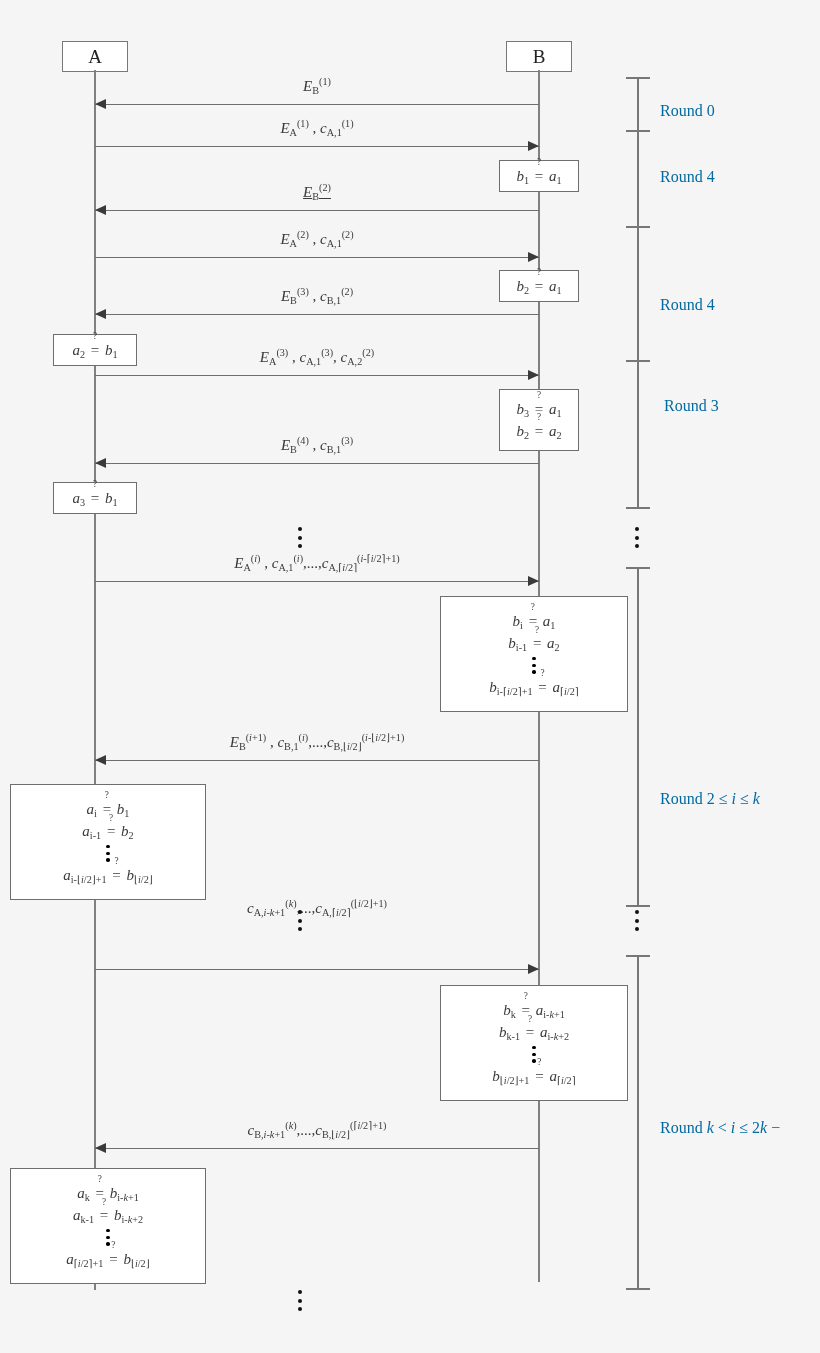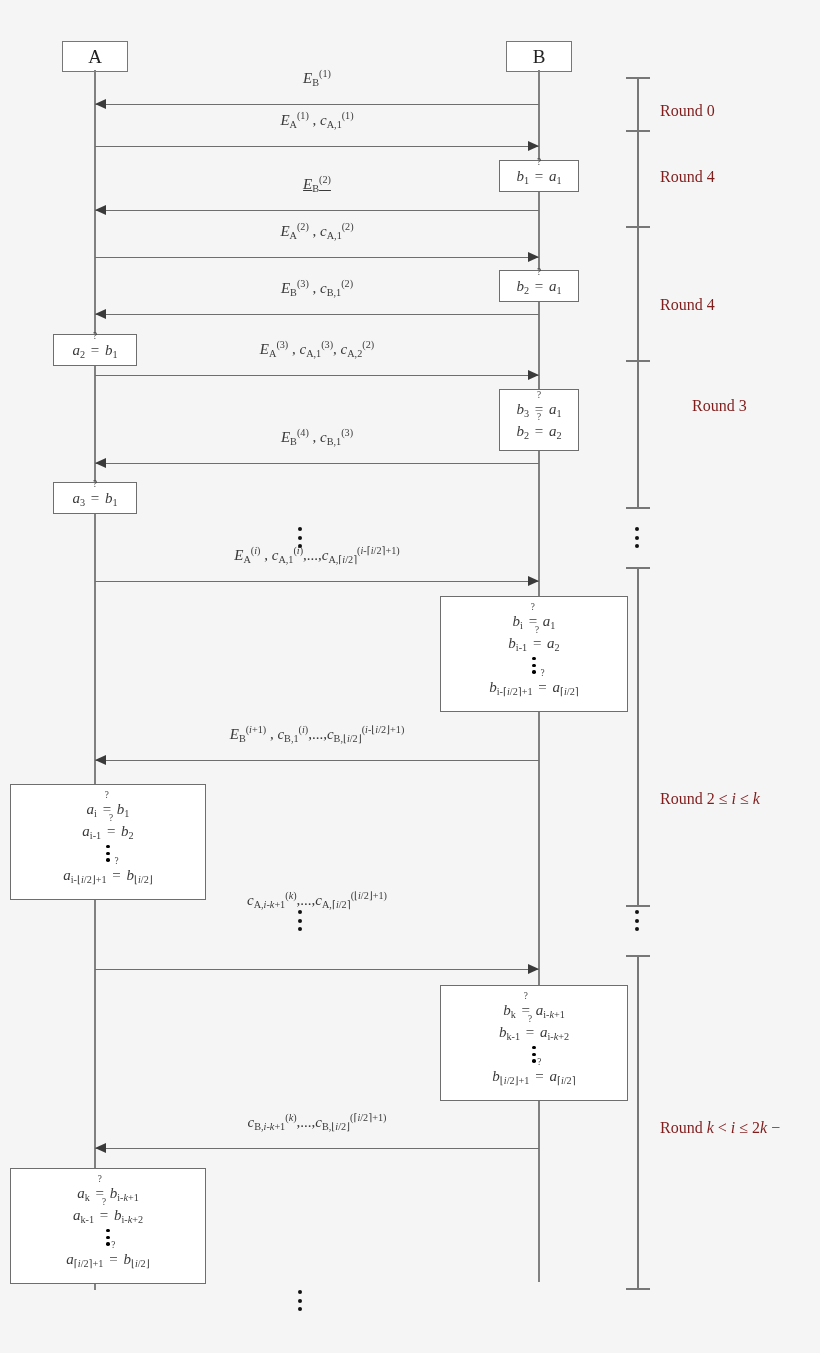--- a/index.html
+++ b/index.html
@@ -26,40 +26,41 @@
   }
   .arrow-head.left{
     border-top:5.5px solid transparent;border-bottom:5.5px solid transparent;
     border-right:11px solid #3a3a3a;
   }
   .msg-label{
     position:absolute;text-align:center;
     font-size:15px;white-space:nowrap;color:#3a3a3a;
     font-family:"Liberation Serif",serif;
     transform:translateX(-50%);
+    margin-top:8px;
   }
   .chk-box{
     position:absolute;background:#ffffff;border:1px solid #6e6e6e;
     display:flex;flex-direction:column;align-items:center;justify-content:center;
     font-size:15px;color:#3a3a3a;box-sizing:border-box;
     font-family:"Liberation Serif",serif;
   }
   .chk-line{line-height:1.5;white-space:nowrap;padding:0 2px;}
   .vdots{
     font-size:15px;line-height:0.9;letter-spacing:0;
     display:flex;flex-direction:column;align-items:center;justify-content:center;
   }
   .vdots i{display:block;width:3.5px;height:3.5px;border-radius:50%;background:#000;margin:1.7px 0;}
   .dots-std{position:absolute;display:flex;flex-direction:column;align-items:center;}
   .dots-std i{display:block;width:4px;height:4px;border-radius:50%;background:#111;margin:2.2px 0;}
   .bracket{position:absolute;}
   .bracket .stem{position:absolute;left:11px;top:0;width:1.6px;background:#777;}
   .bracket .tick{position:absolute;left:0;width:24px;height:1.6px;background:#777;}
   .round-label{
-    position:absolute;font-size:16px;white-space:nowrap;color:#7f1d1d;
+    position:absolute;font-size:16px;white-space:nowrap;color:#0369a1;
     font-family:"Liberation Serif",serif;
   }
   
   sub{font-size:0.68em;vertical-align:-0.28em;line-height:0;}
   sup{font-size:0.68em;vertical-align:0.55em;line-height:0;}
   .it{font-style:italic;}
   .qeq{position:relative;display:inline-block;padding:0 2px;}
   .qeq .q{position:absolute;top:-0.92em;left:50%;transform:translateX(-50%);font-size:0.62em;font-style:normal;}
 </style>
 </head>
@@ -208,21 +209,21 @@
       <div class="stem" style="height: 134px;"></div>
       <div class="tick" style="top: 0px;"></div>
       <div class="tick" style="top: 134px;"></div>
     </div>
     <div class="round-label" style="left: 660px; top: 296px;">Round 4</div>
     <div class="bracket" style="left: 626px; top: 360px; height: 147px; width: 24px;">
       <div class="stem" style="height: 147px;"></div>
       <div class="tick" style="top: 0px;"></div>
       <div class="tick" style="top: 147px;"></div>
     </div>
-    <div class="round-label" style="left: 692px; top: 397px;">Round 3</div>
+    <div class="round-label" style="left: 664px; top: 397px;">Round 3</div>
     <div class="bracket" style="left: 626px; top: 567px; height: 338px; width: 24px;">
       <div class="stem" style="height: 338px;"></div>
       <div class="tick" style="top: 0px;"></div>
       <div class="tick" style="top: 338px;"></div>
     </div>
     <div class="round-label" style="left: 660px; top: 790px;">Round 2 ≤ <span class="it">i</span> ≤ <span class="it">k</span></div>
     <div class="bracket" style="left: 626px; top: 955px; height: 333px; width: 24px;">
       <div class="stem" style="height: 333px;"></div>
       <div class="tick" style="top: 0px;"></div>
       <div class="tick" style="top: 333px;"></div>

